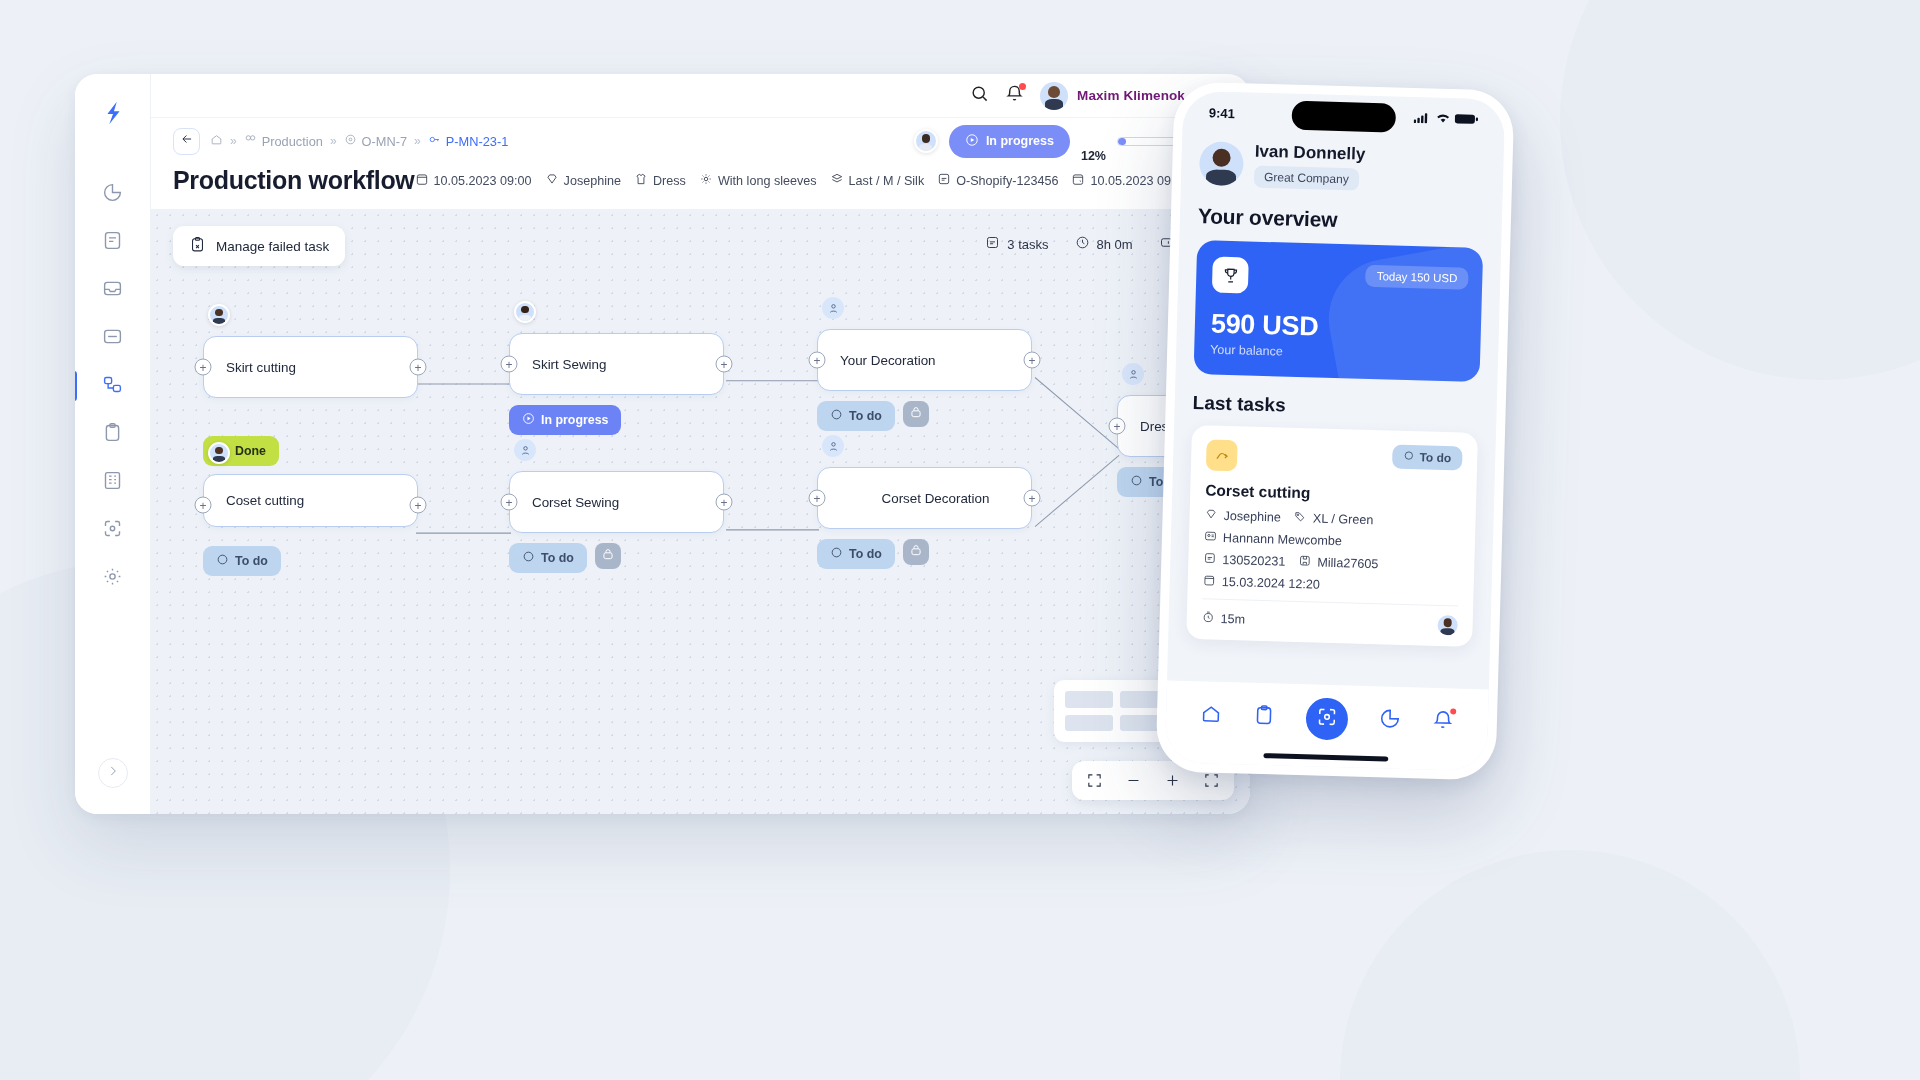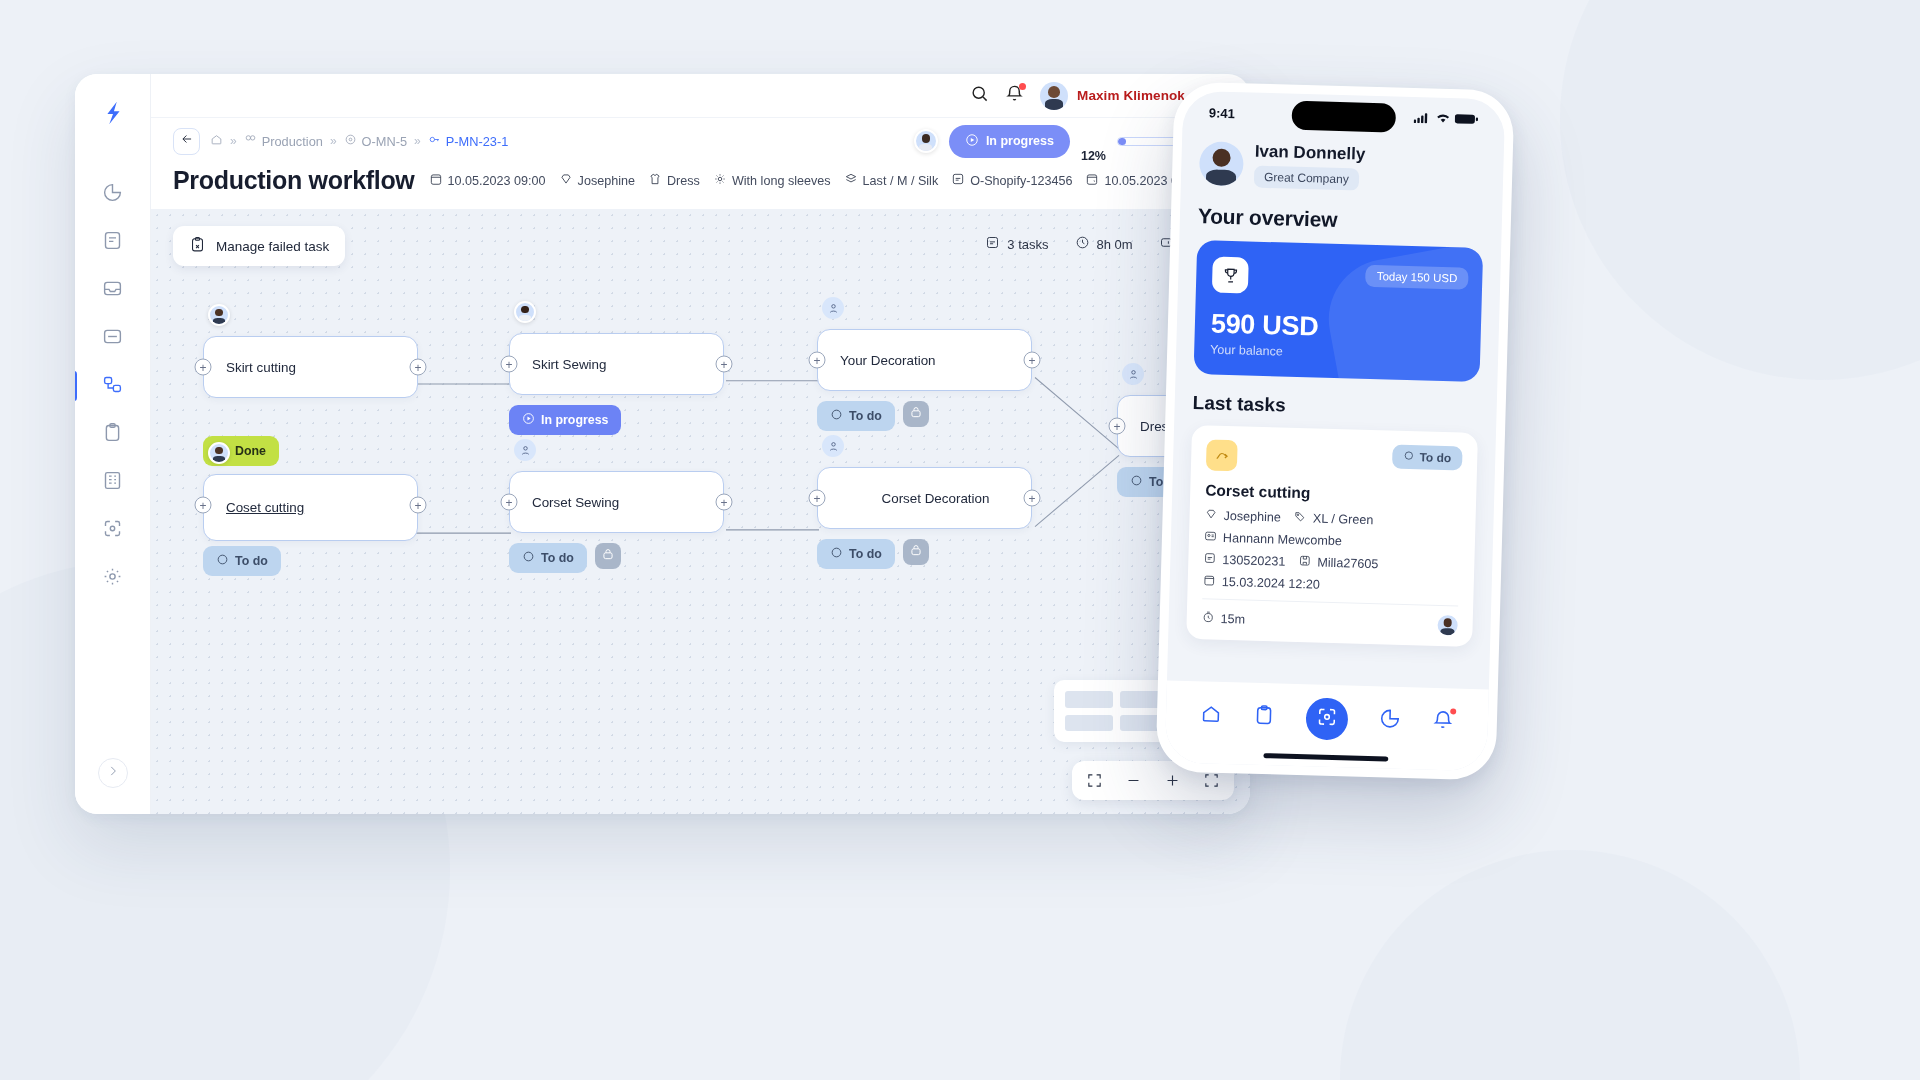--- a/index.html
+++ b/index.html
@@ -53,21 +53,21 @@
   .tb-user { display: flex; align-items: center; gap: 9px; cursor: pointer; }
   .avatar { border-radius: 50%; background: #cfe0fb; overflow: hidden; flex: none;
             display: flex; align-items: flex-end; justify-content: center; position: relative; }
   .avatar .head { width: 42%; height: 42%; background: #6d4a36; border-radius: 50%; position: absolute; top: 16%; }
   .avatar .body { width: 66%; height: 36%; background: #2f3a50; border-radius: 40% 40% 0 0; position: absolute; bottom: 0; }
   .av-28 { width: 28px; height: 28px; }
   .av-24 { width: 24px; height: 24px; }
   .av-22 { width: 22px; height: 22px; }
   .av-20 { width: 20px; height: 20px; }
   .av-44 { width: 44px; height: 44px; }
-  .tb-name { font-size: 13.5px; font-weight: 700; color: #b91c1c; letter-spacing: .1px; }
+  .tb-name { font-size: 13.5px; font-weight: 700; color: #701a75; letter-spacing: .1px; }
   .chev { color: #8a93a6; font-size: 10px; }
   .phone-ic { color: #3b4358; }
   .phone-ic svg { width: 17px; height: 21px; }
 
   
   .crumbrow { height: 46px; display: flex; align-items: center; padding: 0 22px; gap: 10px; }
   .backbtn { width: 27px; height: 27px; border: 1px solid #d9e3f7; border-radius: 8px; color: #2c3category;
              display: flex; align-items: center; justify-content: center; cursor: pointer; color:#2b3burn; }
   .backbtn { color:#2b3242; }
   .backbtn svg { width: 14px; height: 14px; stroke: currentColor; fill: none; stroke-width: 1.7; }
@@ -81,21 +81,21 @@
                padding: 8px 16px; border-radius: 17px; display: flex; align-items: center; gap: 7px; cursor: pointer; }
   .pill-blue svg { width: 14px; height: 14px; stroke: #fff; fill: none; stroke-width: 1.6; }
   .pct { font-size: 12.5px; font-weight: 700; color: #1d2436; margin-top: 29px; }
   .bar { width: 72px; height: 9px; background: #fff; border: 1px solid #c9d7fb; border-radius: 6px; overflow: hidden; }
   .bar > i { display: block; height: 100%; background: #7b8ef7; border-radius: 6px; }
   .sqbtn { width: 28px; height: 28px; border: 1px solid #dfe6f3; border-radius: 9px; background:#fff;
            display: flex; align-items: center; justify-content: center; cursor: pointer; color: #5b6symbol; color:#5b647a; }
   .sqbtn svg { width: 14px; height: 14px; stroke: currentColor; fill: none; stroke-width: 1.6; }
 
   
-  .titlerow { display: flex; align-items: center; gap: 14px; padding: 2px 22px 14px; }
+  .titlerow { display: flex; align-items: center; padding: 2px 22px 14px; }
   .ptitle { font-size: 25px; font-weight: 700; color: #171d2e; letter-spacing: -.3px; white-space: nowrap; }
   .meta { display: flex; align-items: center; gap: 13px; overflow: hidden; }
   .meta-item { display: flex; align-items: center; gap: 5px; font-size: 12.6px; color: #434b5e; white-space: nowrap; }
   .meta-item svg { width: 14px; height: 14px; stroke: #2d3547; fill: none; stroke-width: 1.45; }
   .info-pill { border: 1px solid #dbe2ee; border-radius: 15px; font-size: 12.4px; color: #3a readable; color:#3a4considerable; }
   .info-pill { color:#3a4258; padding: 6px 13px; }
 
   
   .canvas { flex: 1; position: relative; background-color: #eef2f8;
             background-image: radial-gradient(#d2dae6 1px, transparent 1px);
@@ -330,21 +330,21 @@
                   <circle cx="16" cy="9" r="4"></circle>
                 </svg></span>
             <span>Production</span>
           </span>
           <span class="sep">»</span>
           <span class="crumb">
             <span><svg viewBox="0 0 24 24">
                   <circle cx="12" cy="12" r="8"></circle>
                   <circle cx="12" cy="12" r="2.5"></circle>
                 </svg></span>
-            <span>O-MN-5</span>
+            <span>O-MN-7</span>
           </span>
           <span class="sep">»</span>
           <span class="crumb cur">
             <span><svg viewBox="0 0 24 24">
                   <circle cx="8" cy="12" r="4"></circle>
                   <path d="M12 12h8M18 12v3"></path>
                 </svg></span>
             <span>P-MN-23-1</span>
           </span>
         </div>
@@ -495,21 +495,21 @@
             </div>
           </div>
 
           <div class="node" style="left:52px; top:265px; width:215px;">
             <div class="nodeav">
               <div class="avatar av-22 av-ring">
                   <i class="head" style="background:#4b3326"></i>
                   <i class="body" style="background:#2f3a50"></i>
                 </div>
             </div>
-            <div class="card" style="height:67px;text-decoration:underline;">
+            <div class="card" style="height:53px;">
               <span>Coset cutting</span>
             </div>
             <div class="handle" style="left:0;top:31px;">+</div>
             <div class="handle" style="left:215px;top:31px;">+</div>
             <div class="badge b-todo" style="left:0; top:72px;">
               <span><svg viewBox="0 0 24 24">
                     <circle cx="12" cy="12" r="8"></circle>
                   </svg></span>
               <span>To do</span>
             </div>

